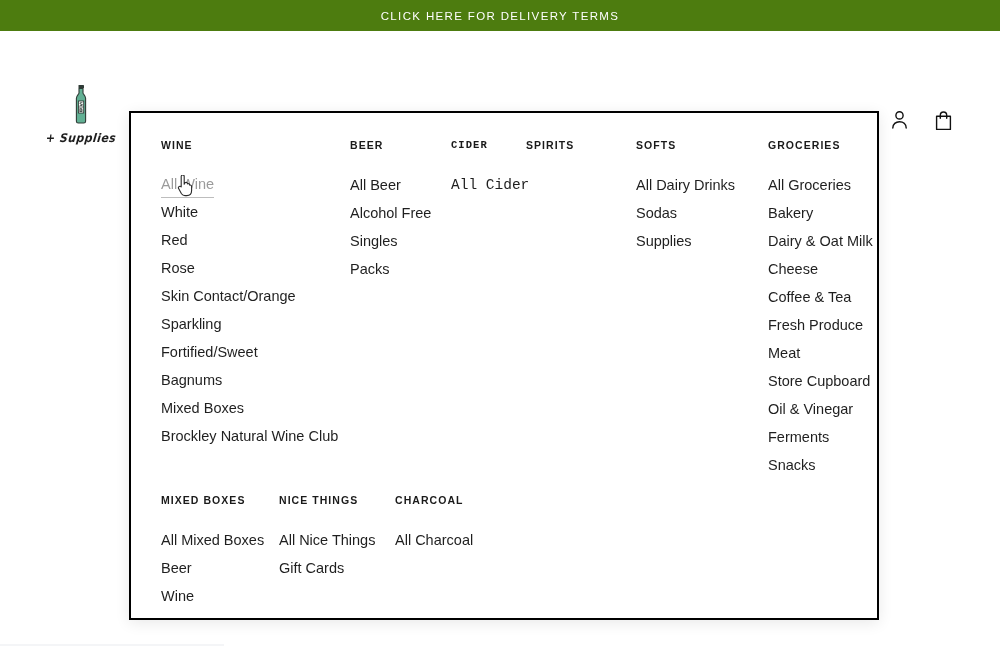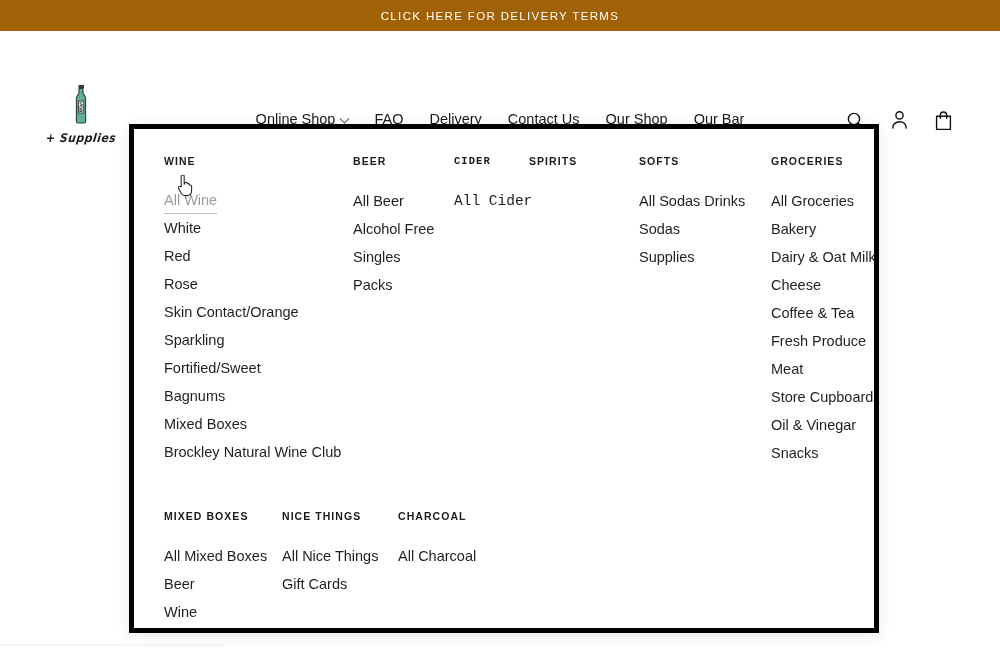--- a/index.html
+++ b/index.html
@@ -14,21 +14,21 @@
   body {
     font-family: "Liberation Sans", sans-serif;
     background: #ffffff;
     color: #1a1a1a;
     position: relative;
   }
 
   
   .announcement-bar {
     height: 31px;
-    background: #a16207;
+    background: #4d7c0f;
     display: flex;
     align-items: center;
     justify-content: center;
   }
   .announcement-link {
     color: #ffffff;
     font-size: 11.5px;
     letter-spacing: 1.35px;
     text-transform: uppercase;
     text-decoration: none;
@@ -123,25 +123,25 @@
     border: none;
     cursor: pointer;
     padding: 0;
   }
   .header-icon-btn svg { display: block; }
 
   
   .mega-menu {
     position: absolute;
     left: 129px;
-    top: 124px;
+    top: 111px;
     width: 750px;
     height: 509px;
     background: #ffffff;
-    border: 5px solid #000000;
+    border: 2px solid #000000;
     box-shadow: 0 3px 14px rgba(0,0,0,0.09);
     padding: 26px 30px 30px 30px;
   }
 
   .menu-row {
     position: relative;
   }
   .menu-row.row-primary { height: 330px; }
 
   .menu-column {
@@ -327,38 +327,39 @@
       </ul>
     </div>
 
     <div class="menu-column col-spirits">
       <div class="column-heading">SPIRITS</div>
     </div>
 
     <div class="menu-column col-softs">
       <div class="column-heading">SOFTS</div>
       <ul class="column-links">
-        <li><a href="#" class="menu-link">All Sodas Drinks</a></li>
+        <li><a href="#" class="menu-link">All Dairy Drinks</a></li>
         <li><a href="#" class="menu-link">Sodas</a></li>
         <li><a href="#" class="menu-link">Supplies</a></li>
       </ul>
     </div>
 
     <div class="menu-column col-groceries">
       <div class="column-heading">GROCERIES</div>
       <ul class="column-links">
         <li><a href="#" class="menu-link">All Groceries</a></li>
         <li><a href="#" class="menu-link">Bakery</a></li>
         <li><a href="#" class="menu-link">Dairy &amp; Oat Milk</a></li>
         <li><a href="#" class="menu-link">Cheese</a></li>
         <li><a href="#" class="menu-link">Coffee &amp; Tea</a></li>
         <li><a href="#" class="menu-link">Fresh Produce</a></li>
         <li><a href="#" class="menu-link">Meat</a></li>
         <li><a href="#" class="menu-link">Store Cupboard</a></li>
         <li><a href="#" class="menu-link">Oil &amp; Vinegar</a></li>
+        <li><a href="#" class="menu-link">Ferments</a></li>
         <li><a href="#" class="menu-link">Snacks</a></li>
       </ul>
     </div>
 
   </div>
 
   <div class="menu-row row-secondary">
 
     <div class="menu-column col-mixedboxes">
       <div class="column-heading">MIXED BOXES</div>

